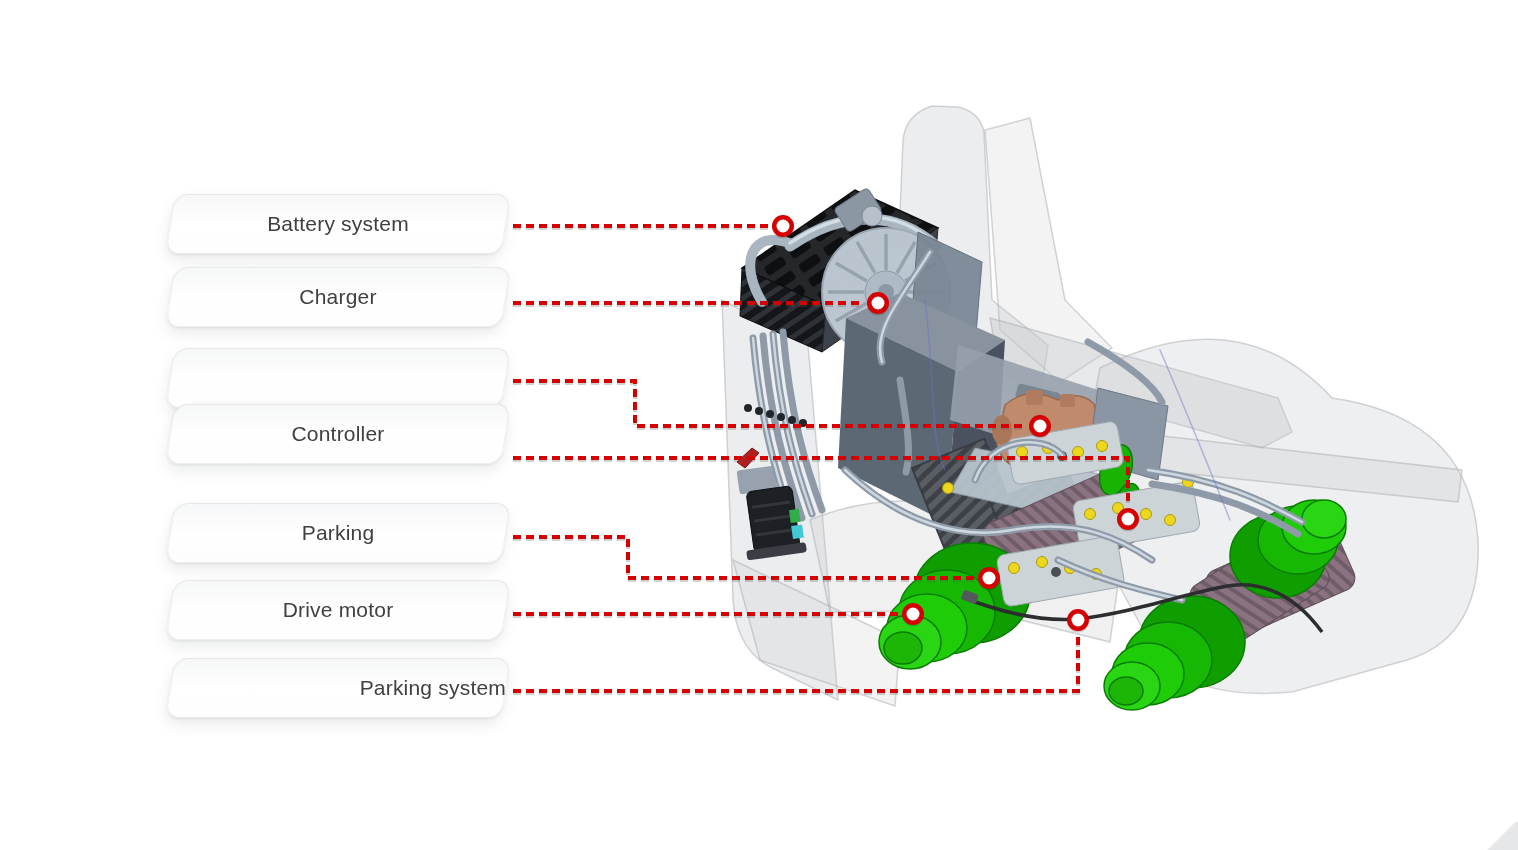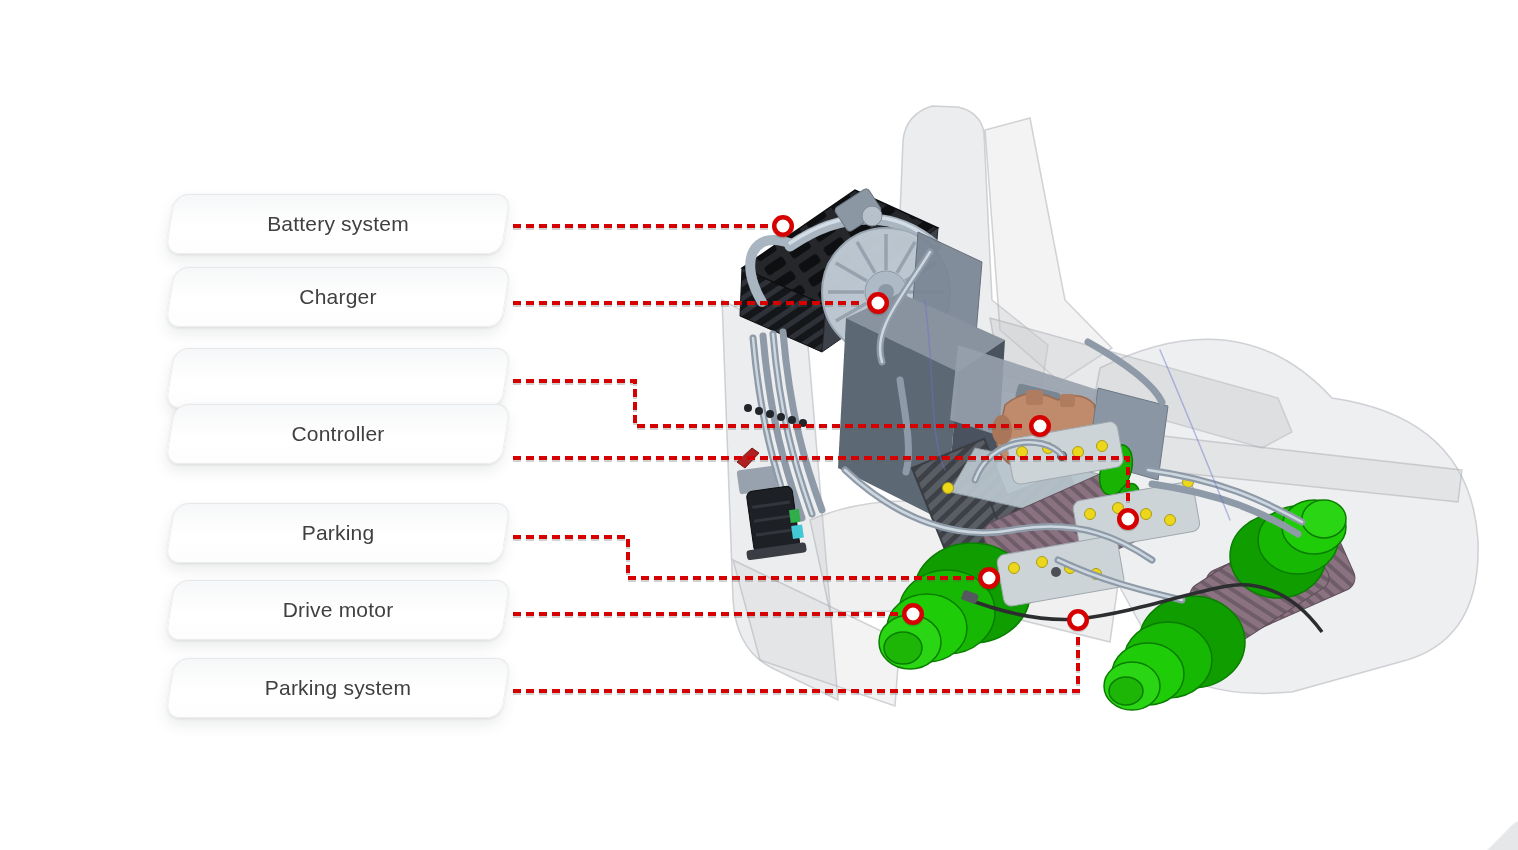--- a/index.html
+++ b/index.html
@@ -317,18 +317,18 @@
       <span class="label-text">Controller</span>
     </div>
     <div class="callout-label" style="left: 170px; top: 503px; width: 336px; height: 60px;">
       <div class="label-bg"></div>
       <span class="label-text">Parking</span>
     </div>
     <div class="callout-label" style="left: 170px; top: 580px; width: 336px; height: 60px; justify-content: center;">
       <div class="label-bg"></div>
       <span class="label-text">Drive motor</span>
     </div>
-    <div class="callout-label" style="left: 170px; top: 658px; width: 336px; height: 60px;">
+    <div class="callout-label" style="left: 170px; top: 658px; width: 336px; height: 60px; justify-content: flex-end;">
       <div class="label-bg"></div>
       <span class="label-text">Parking system</span>
     </div>
   </div>
 </div>
 
 </body></html>

